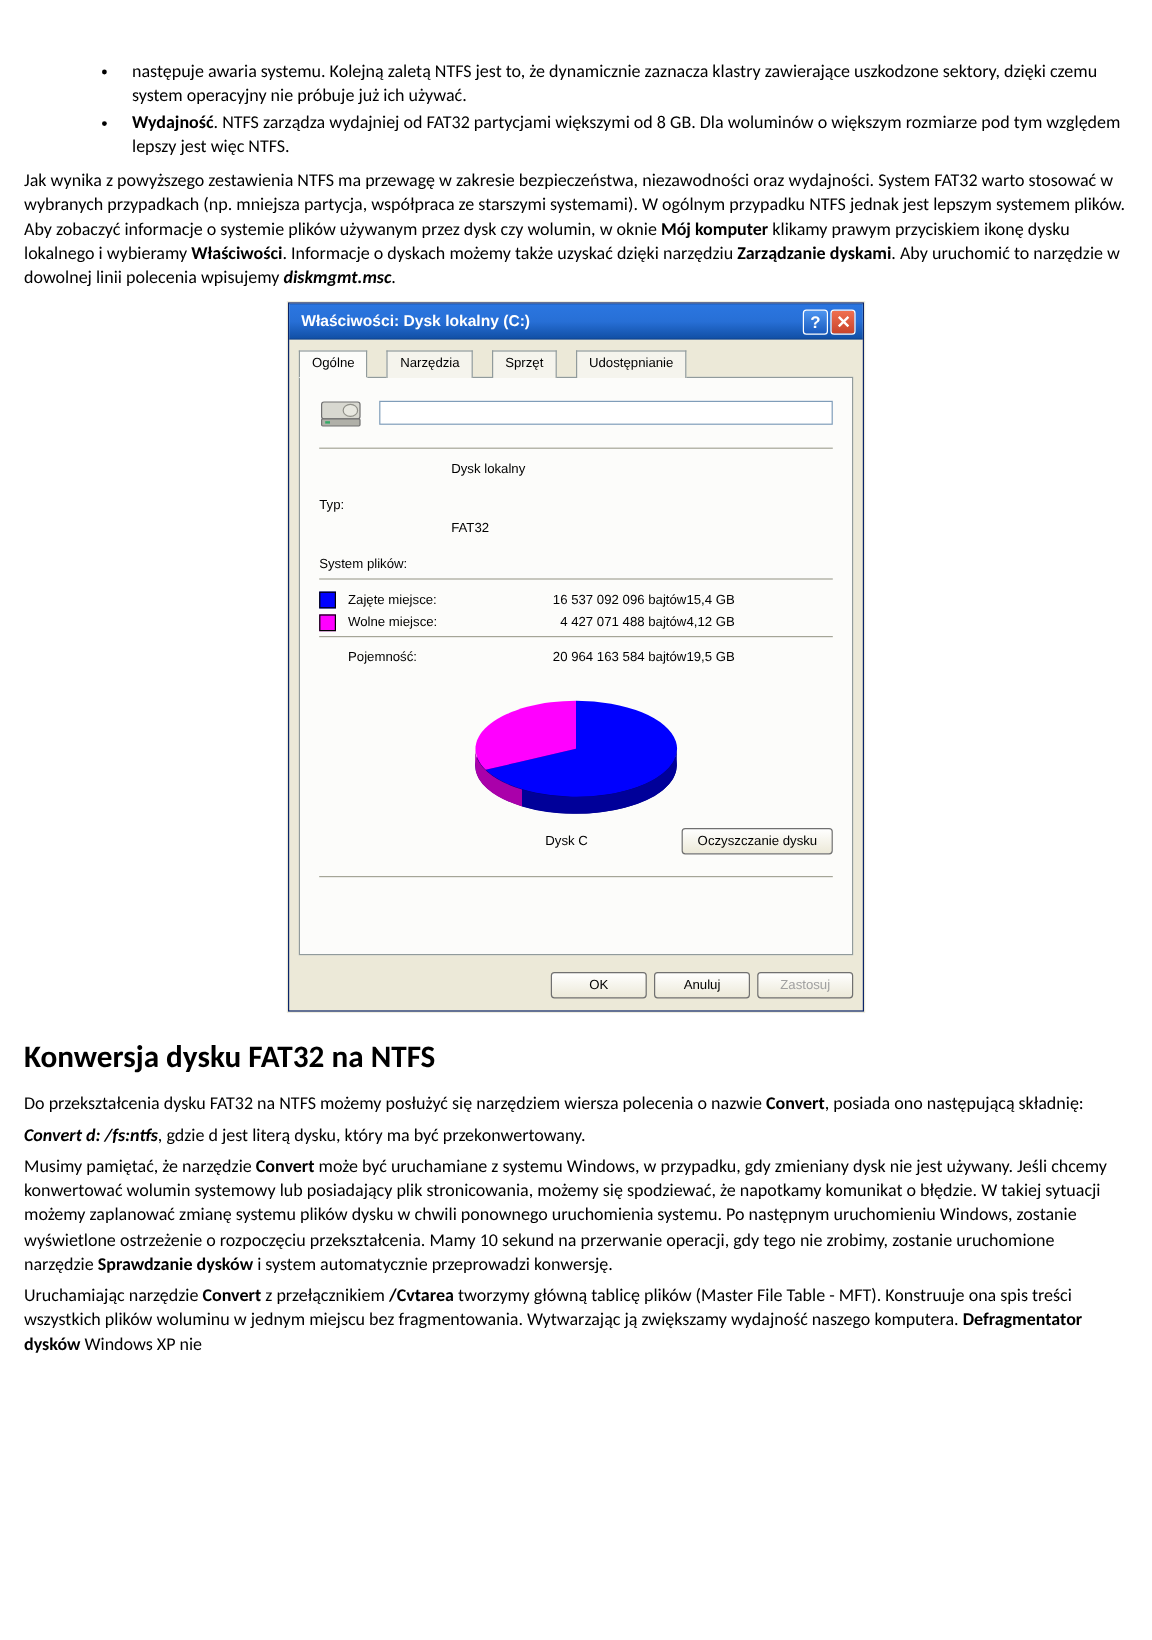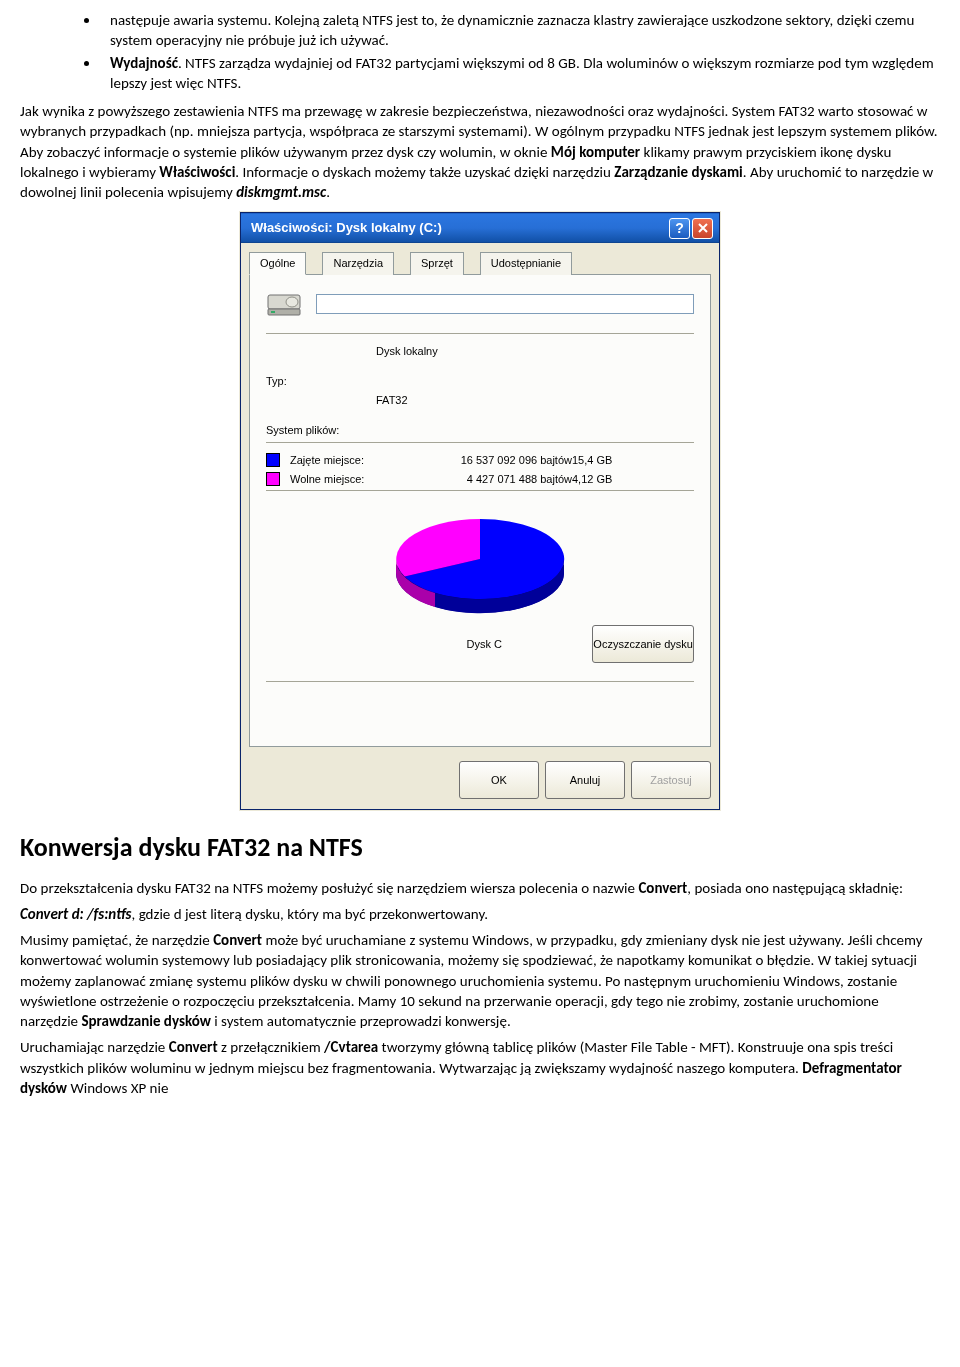--- a/index.html
+++ b/index.html
@@ -9,20 +9,21 @@
       line-height: 1.35;
       color: #000;
       background: #fff;
       width: 960px;
       padding: 10px 20px 20px 20px;
     }
     ul.top-list {
       list-style-type: disc;
       padding-left: 80px;
       margin-bottom: 8px;
+      margin-top: 40px;
     }
     ul.top-list li {
       padding-left: 10px;
       margin-bottom: 2px;
     }
     .para {
       margin-bottom: 6px;
     }
     h2 {
       font-size: 26px;
@@ -156,24 +157,24 @@
       margin-top: 2px;
     }
     .pie-label {
       flex: 1;
       text-align: center;
       padding-left: 110px;
     }
     .win-btn {
       border: 1px solid #707070;
       background: linear-gradient(to bottom, #fff, #ece9d8);
-      height: 38px;
+      height: 22px;
       font-size: 11px;
       font-family: Tahoma, sans-serif;
-      padding: 0 0;
+      padding: 0 12px;
       border-radius: 3px;
       cursor: pointer;
     }
     .win-btn.disabled {
       color: #a0a0a0;
     }
     .dlg-buttons {
       display: flex;
       justify-content: flex-end;
       gap: 6px;
@@ -252,20 +253,25 @@
       </div>
       <div class="usage-row">
         <span class="color-sq free-sq"></span>
         <span class="usage-label">Wolne miejsce:</span>
         <span class="usage-bytes">4 427 071 488 bajtów</span>
         <span class="usage-gb">4,12 GB</span>
       </div>
 
       <hr class="hr">
 
+      <div class="usage-row capacity-indent">
+        <span class="usage-label">Pojemność:</span>
+        <span class="usage-bytes">20 964 163 584 bajtów</span>
+        <span class="usage-gb">19,5 GB</span>
+      </div>
 
       <div class="pie-wrap">
         <svg class="pie" viewBox="0 0 200 110">
           <ellipse cx="100" cy="64" rx="84" ry="40" fill="#000077"></ellipse>
           <path d="M 100 50 L 100 10 A 84 40 0 1 1 24.7 67.5 Z" fill="#0000ff"></path>
           <path d="M 100 50 L 24.7 67.5 A 84 40 0 0 1 100 10 Z" fill="#ff00ff"></path>
           <path d="M 16 50 L 16 64 A 84 40 0 0 0 55 98 L 55 84 A 84 40 0 0 1 16 50 Z" fill="#aa00aa"></path>
           <path d="M 55 84 L 55 98 A 84 40 0 0 0 184 64 L 184 50 A 84 40 0 0 1 55 84 Z" fill="#000099"></path>
         </svg>
       </div>

